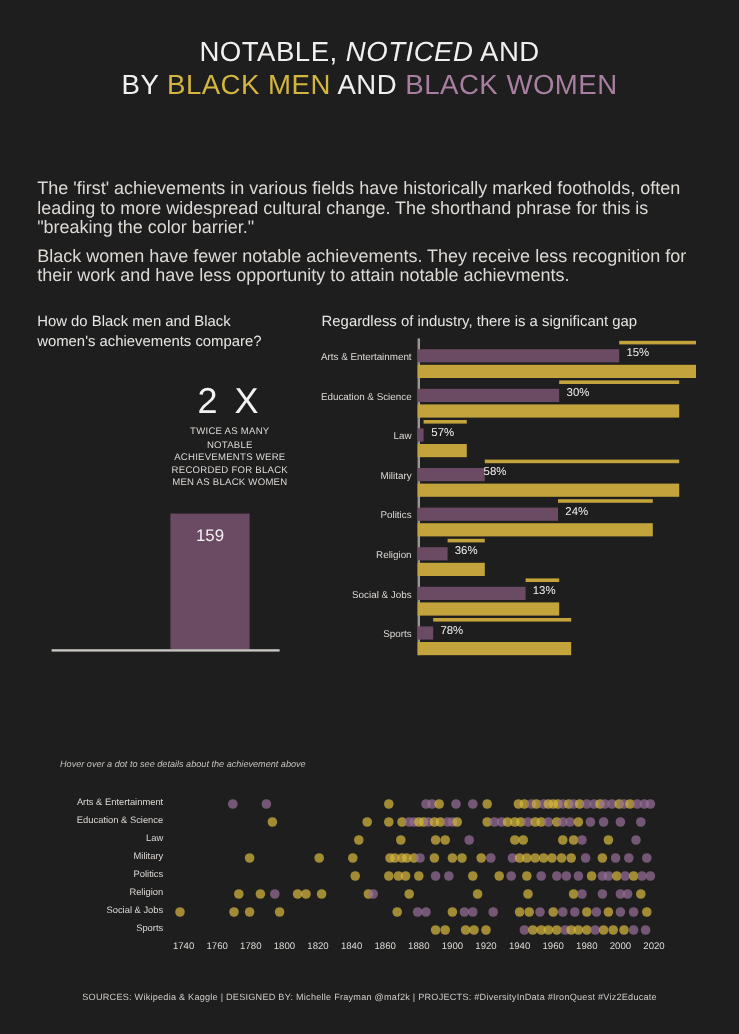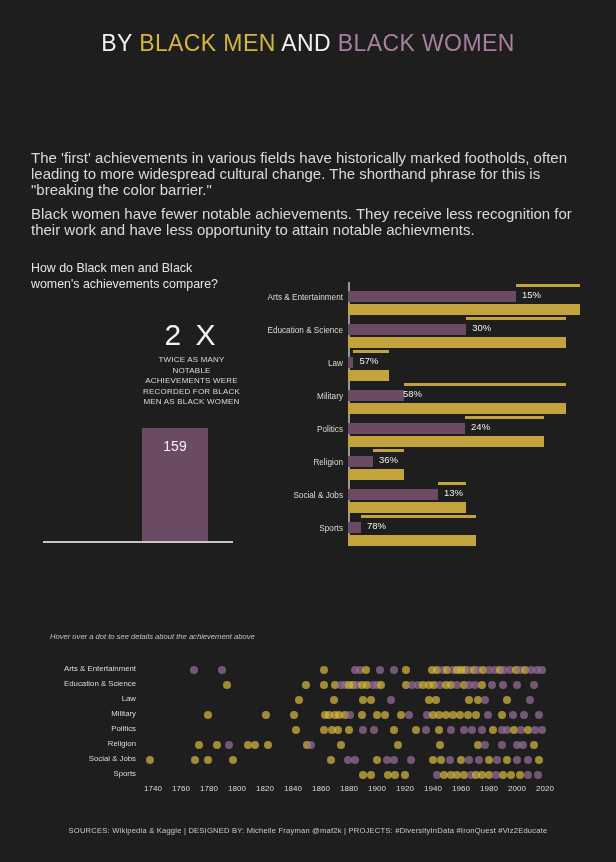--- a/index.html
+++ b/index.html
@@ -93,20 +93,21 @@
 
   #footer {
     position: absolute; left: 0; top: 826px; width: 616px; text-align: center;
     font-size: 7.6px; color: #cfcbc7; letter-spacing: .2px;
   }
 </style>
 </head>
 <body>
 
 <div class="title-block">
+  <div class="title-line"><span>NOTABLE, </span><span class="ital">NOTICED</span><span> AND</span></div>
   <div class="title-line"><span>BY </span><span class="gold-text">BLACK MEN</span><span> AND </span><span class="purple-text">BLACK WOMEN</span></div>
 </div>
 
 <div class="para" id="para1">The 'first' achievements in various fields have historically marked footholds, often leading to more widespread cultural change. The shorthand phrase for this is "breaking the color barrier."</div>
 <div class="para" id="para2">Black women have fewer notable achievements. They receive less recognition for their work and have less opportunity to attain notable achievments.</div>
 
 <div id="leftchart">
   <div class="sec-head">How do Black men and Black women's achievements compare?</div>
   <div class="cmp-plot">
     <div class="cmp-bar purple">
@@ -114,20 +115,21 @@
     </div>
     <div class="cmp-callout">
       <div class="cmp-x">2 X</div>
       <div class="cmp-sub">TWICE AS MANY NOTABLE ACHIEVEMENTS WERE RECORDED FOR BLACK MEN AS BLACK WOMEN</div>
     </div>
     <div class="cmp-baseline"></div>
   </div>
 </div>
 
 <div id="gapchart">
+  <div class="sec-head">Regardless of industry, there is a significant gap</div>
   <div class="gap-plot" id="gap-plot">
     <div class="gap-axis"></div>
   <div class="gap-row" style="top: 0px;">
         <div class="gap-label">Arts &amp; Entertainment</div>
         <div class="gap-gline" style="left: 251.037px; width: 63.9626px;"></div>
         <div class="gap-bar purple" style="width: 168.037px;"></div>
         <div class="gap-bar gold" style="width: 232px;"></div>
         <div class="gap-pct" style="left: 257.037px;">15%</div>
       </div>
       <div class="gap-row" style="top: 33px;">

